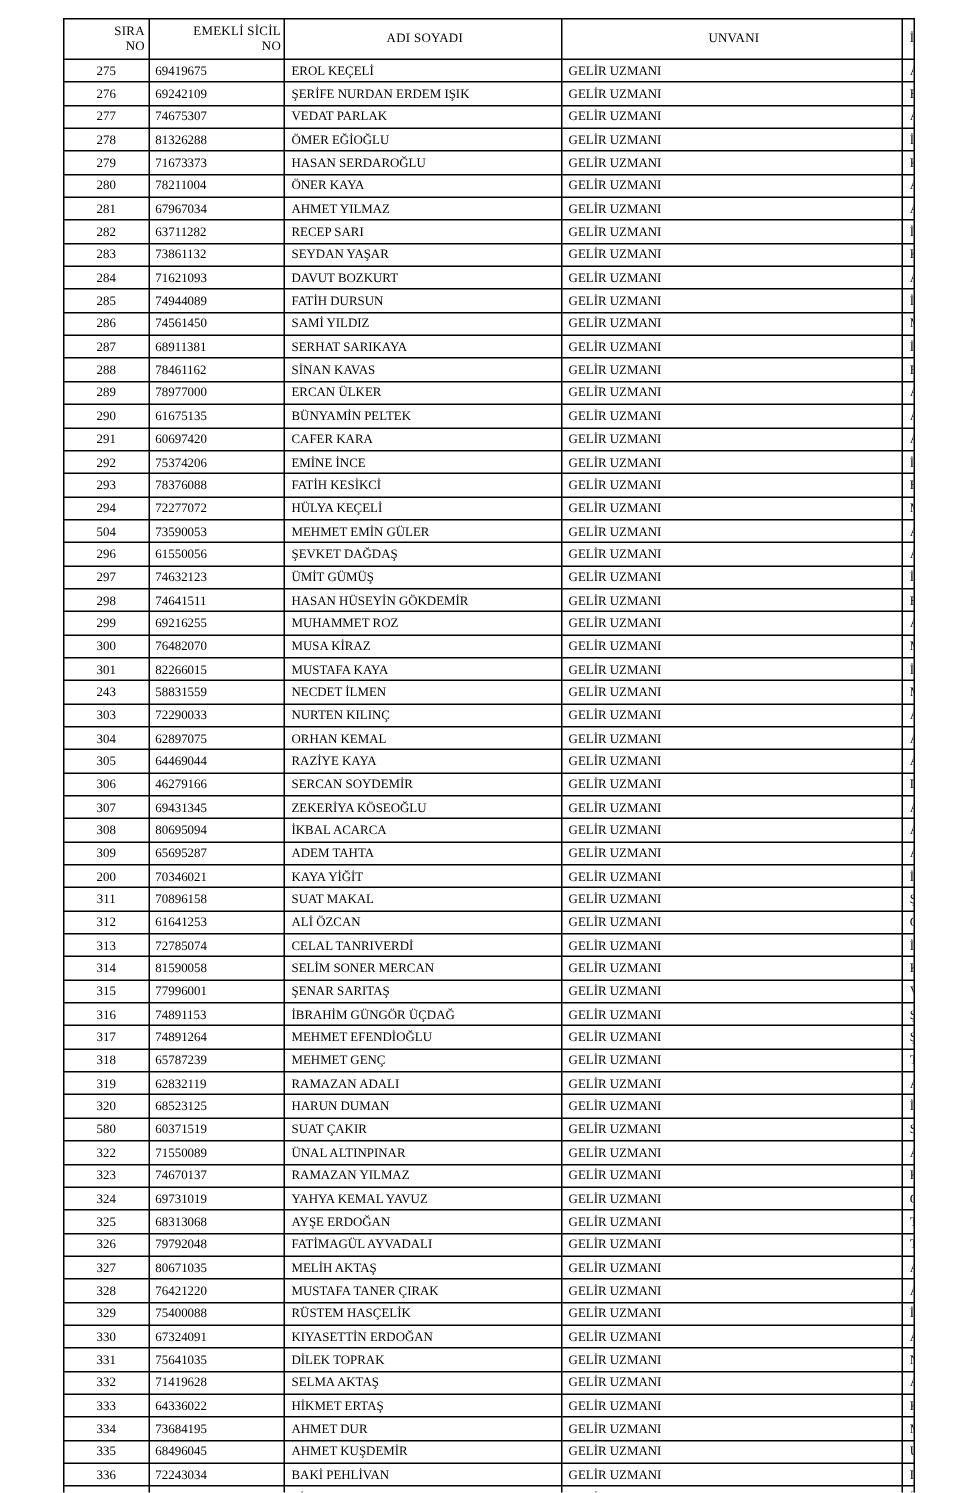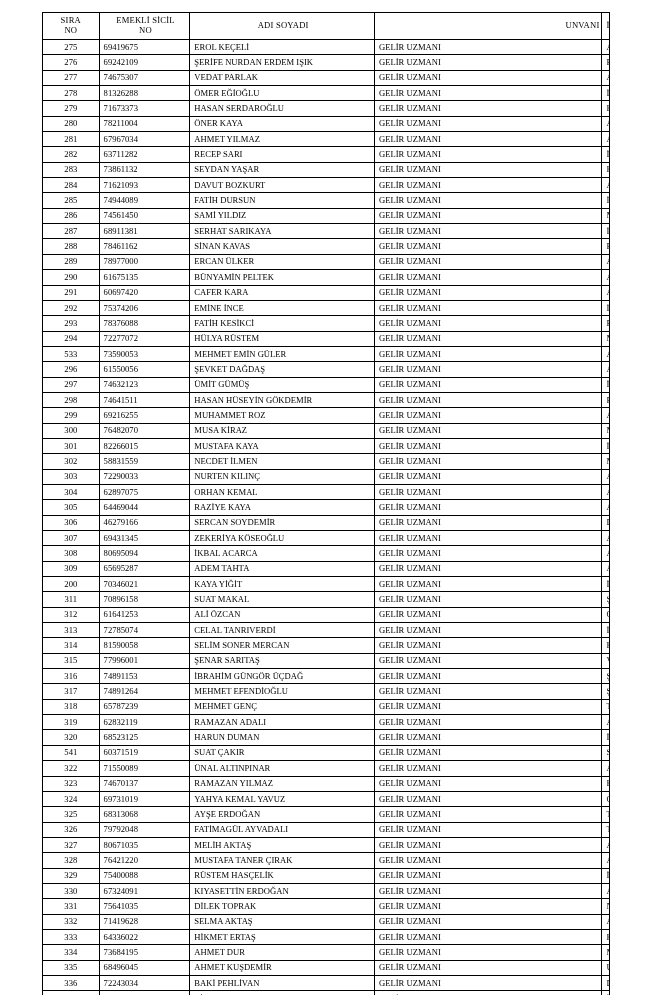--- a/index.html
+++ b/index.html
@@ -31,21 +31,21 @@
   table.roster th,
   table.roster td {
     border: 1px solid #000000;
     padding: 0 2px;
     vertical-align: middle;
     white-space: nowrap;
     overflow: hidden;
     font-weight: normal;
   }
   table.roster thead th {
-    text-align: center;
+    text-align: right;
     font-size: 8.6px;
     line-height: 1.15;
     height: 26px;
     letter-spacing: 0.2px;
   }
   table.roster tbody td {
     height: 14.35px;
   }
   .col-sira { width: 48px; text-align: center; }
   .col-sicil { width: 78px; text-align: left; padding-left: 4px !important; }
@@ -63,22 +63,22 @@
     <thead>
       <tr>
         <th class="col-sira th-sira">
           <span class="cell-text">SIRA</span>
           <span class="cell-text">NO</span>
         </th>
         <th class="col-sicil th-sicil">
           <span class="cell-text">EMEKLİ SİCİL</span>
           <span class="cell-text">NO</span>
         </th>
-        <th class="col-ad" style="">ADI SOYADI</th>
-        <th class="col-unvan" style="text-align:right">UNVANI</th>
+        <th class="col-ad" style="text-align:center">ADI SOYADI</th>
+        <th class="col-unvan" style="text-align:center">UNVANI</th>
         <th class="col-il" style="text-align:center">İLİ</th>
       </tr>
     </thead>
     <tbody id="roster-body">
         <tr>
           <td class="col-sira">275</td>
           <td class="col-sicil">69419675</td>
           <td class="col-ad">EROL KEÇELİ</td>
           <td class="col-unvan">GELİR UZMANI</td>
           <td class="col-il">ANKARA</td>
@@ -205,26 +205,26 @@
         <tr>
           <td class="col-sira">293</td>
           <td class="col-sicil">78376088</td>
           <td class="col-ad">FATİH KESİKCİ</td>
           <td class="col-unvan">GELİR UZMANI</td>
           <td class="col-il">BURSA</td>
         </tr>
         <tr>
           <td class="col-sira">294</td>
           <td class="col-sicil">72277072</td>
-          <td class="col-ad">HÜLYA RÜSTEM</td>
+          <td class="col-ad">HÜLYA KEÇELİ</td>
           <td class="col-unvan">GELİR UZMANI</td>
           <td class="col-il">MANİSA</td>
         </tr>
         <tr>
-          <td class="col-sira">533</td>
+          <td class="col-sira">504</td>
           <td class="col-sicil">73590053</td>
           <td class="col-ad">MEHMET EMİN GÜLER</td>
           <td class="col-unvan">GELİR UZMANI</td>
           <td class="col-il">ANKARA</td>
         </tr>
         <tr>
           <td class="col-sira">296</td>
           <td class="col-sicil">61550056</td>
           <td class="col-ad">ŞEVKET DAĞDAŞ</td>
           <td class="col-unvan">GELİR UZMANI</td>
@@ -259,21 +259,21 @@
           <td class="col-il">MANİSA</td>
         </tr>
         <tr>
           <td class="col-sira">301</td>
           <td class="col-sicil">82266015</td>
           <td class="col-ad">MUSTAFA KAYA</td>
           <td class="col-unvan">GELİR UZMANI</td>
           <td class="col-il">İSTANBUL</td>
         </tr>
         <tr>
-          <td class="col-sira">302</td>
+          <td class="col-sira">243</td>
           <td class="col-sicil">58831559</td>
           <td class="col-ad">NECDET İLMEN</td>
           <td class="col-unvan">GELİR UZMANI</td>
           <td class="col-il">MALATYA</td>
         </tr>
         <tr>
           <td class="col-sira">303</td>
           <td class="col-sicil">72290033</td>
           <td class="col-ad">NURTEN KILINÇ</td>
           <td class="col-unvan">GELİR UZMANI</td>
@@ -392,21 +392,21 @@
           <td class="col-il">ADIYAMAN</td>
         </tr>
         <tr>
           <td class="col-sira">320</td>
           <td class="col-sicil">68523125</td>
           <td class="col-ad">HARUN DUMAN</td>
           <td class="col-unvan">GELİR UZMANI</td>
           <td class="col-il">İSTANBUL</td>
         </tr>
         <tr>
-          <td class="col-sira">541</td>
+          <td class="col-sira">580</td>
           <td class="col-sicil">60371519</td>
           <td class="col-ad">SUAT ÇAKIR</td>
           <td class="col-unvan">GELİR UZMANI</td>
           <td class="col-il">SAMSUN</td>
         </tr>
         <tr>
           <td class="col-sira">322</td>
           <td class="col-sicil">71550089</td>
           <td class="col-ad">ÜNAL ALTINPINAR</td>
           <td class="col-unvan">GELİR UZMANI</td>

